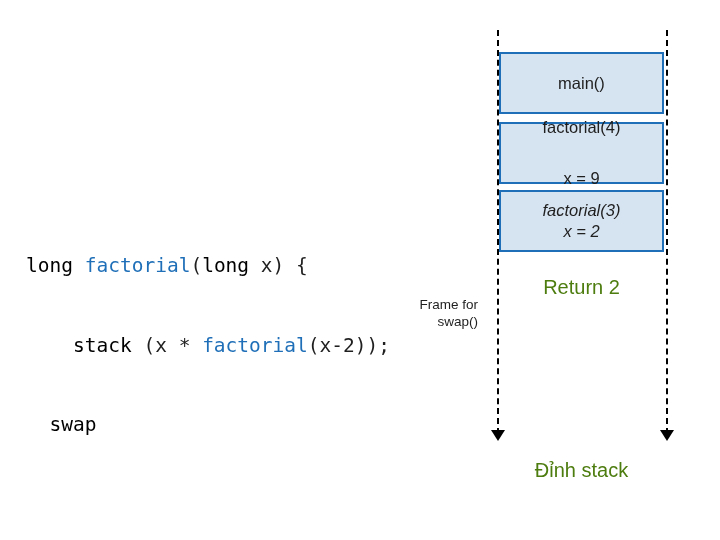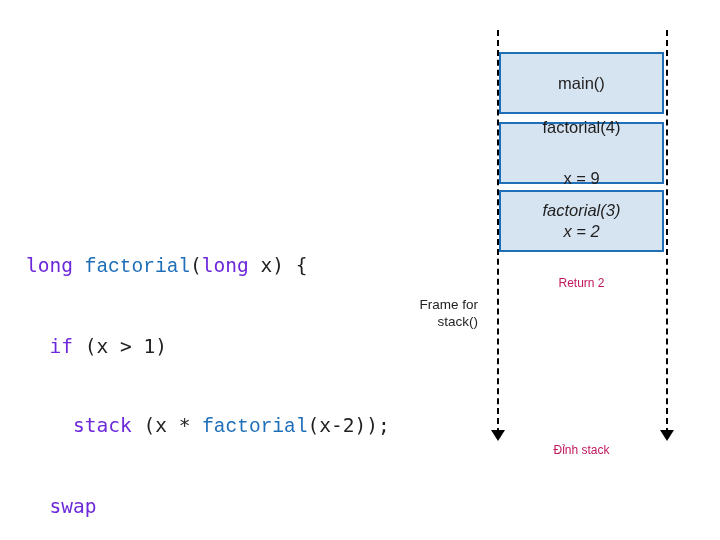--- a/index.html
+++ b/index.html
@@ -27,25 +27,24 @@
     font-family: "DejaVu Sans Mono", monospace;
     font-size: 19.5px;
     line-height: 26.5px;
     white-space: pre;
     color: #1f1f1f;
   }
   .code-line {
     white-space: pre;
   }
   .kw {
-    color: #6d28d9;
+    color: #000000;
   }
   .fn {
     color: #1f6fb8;
-    font-family: Liberation Mono, monospace;
   }
   .plain {
     color: #1f1f1f;
   }
 
   
   .stack-area {
     position: absolute;
     left: 497px;
     top: 30px;
@@ -102,28 +101,28 @@
   .frame-f3 {
     top: 160px;
     height: 62px;
     font-style: italic;
   }
   .label-plain {
     position: absolute;
     left: 2px;
     width: 165px;
     text-align: center;
-    font-size: 12px;
-    color: #be185d;
+    font-size: 20px;
+    color: #4d7c0f;
   }
   .return2 {
     top: 246px;
   }
   .stack-bottom {
-    top: 413px;
+    top: 429px;
   }
 
   
   .frame-swap {
     position: absolute;
     left: 392px;
     top: 296px;
     width: 86px;
     font-size: 13.5px;
     line-height: 17px;
@@ -131,35 +130,34 @@
     text-align: right;
   }
 </style>
 </head>
 <body>
 
 <div id="slide">
 
   <div class="code-block">
     <div class="code-line"><span class="kw">long</span><span class="plain"> </span><span class="fn">factorial</span><span class="plain">(</span><span class="kw">long</span><span class="plain"> x) {</span></div>
-    <div class="code-line"><span class="plain">  </span><span class="kw">if</span><span class="plain"> (x &gt; 1)</span></div>
     <div class="code-line"><span class="plain">    </span><span class="kw">stack</span><span class="plain"> (x * </span><span class="fn">factorial</span><span class="plain">(x-2));</span></div>
     <div class="code-line"><span class="plain">  </span><span class="kw">swap</span></div>
     
     
     
     
     
     
     
   </div>
 
   <div class="frame-swap">
     <div>Frame for</div>
-    <div>stack()</div>
+    <div>swap()</div>
   </div>
 
   <div class="stack-area">
     <div class="dash-line dash-left"></div>
     <div class="dash-line dash-right"></div>
     <div class="arrow arrow-left"></div>
     <div class="arrow arrow-right"></div>
 
     <div class="frame frame-main">
       <div>main()</div>

